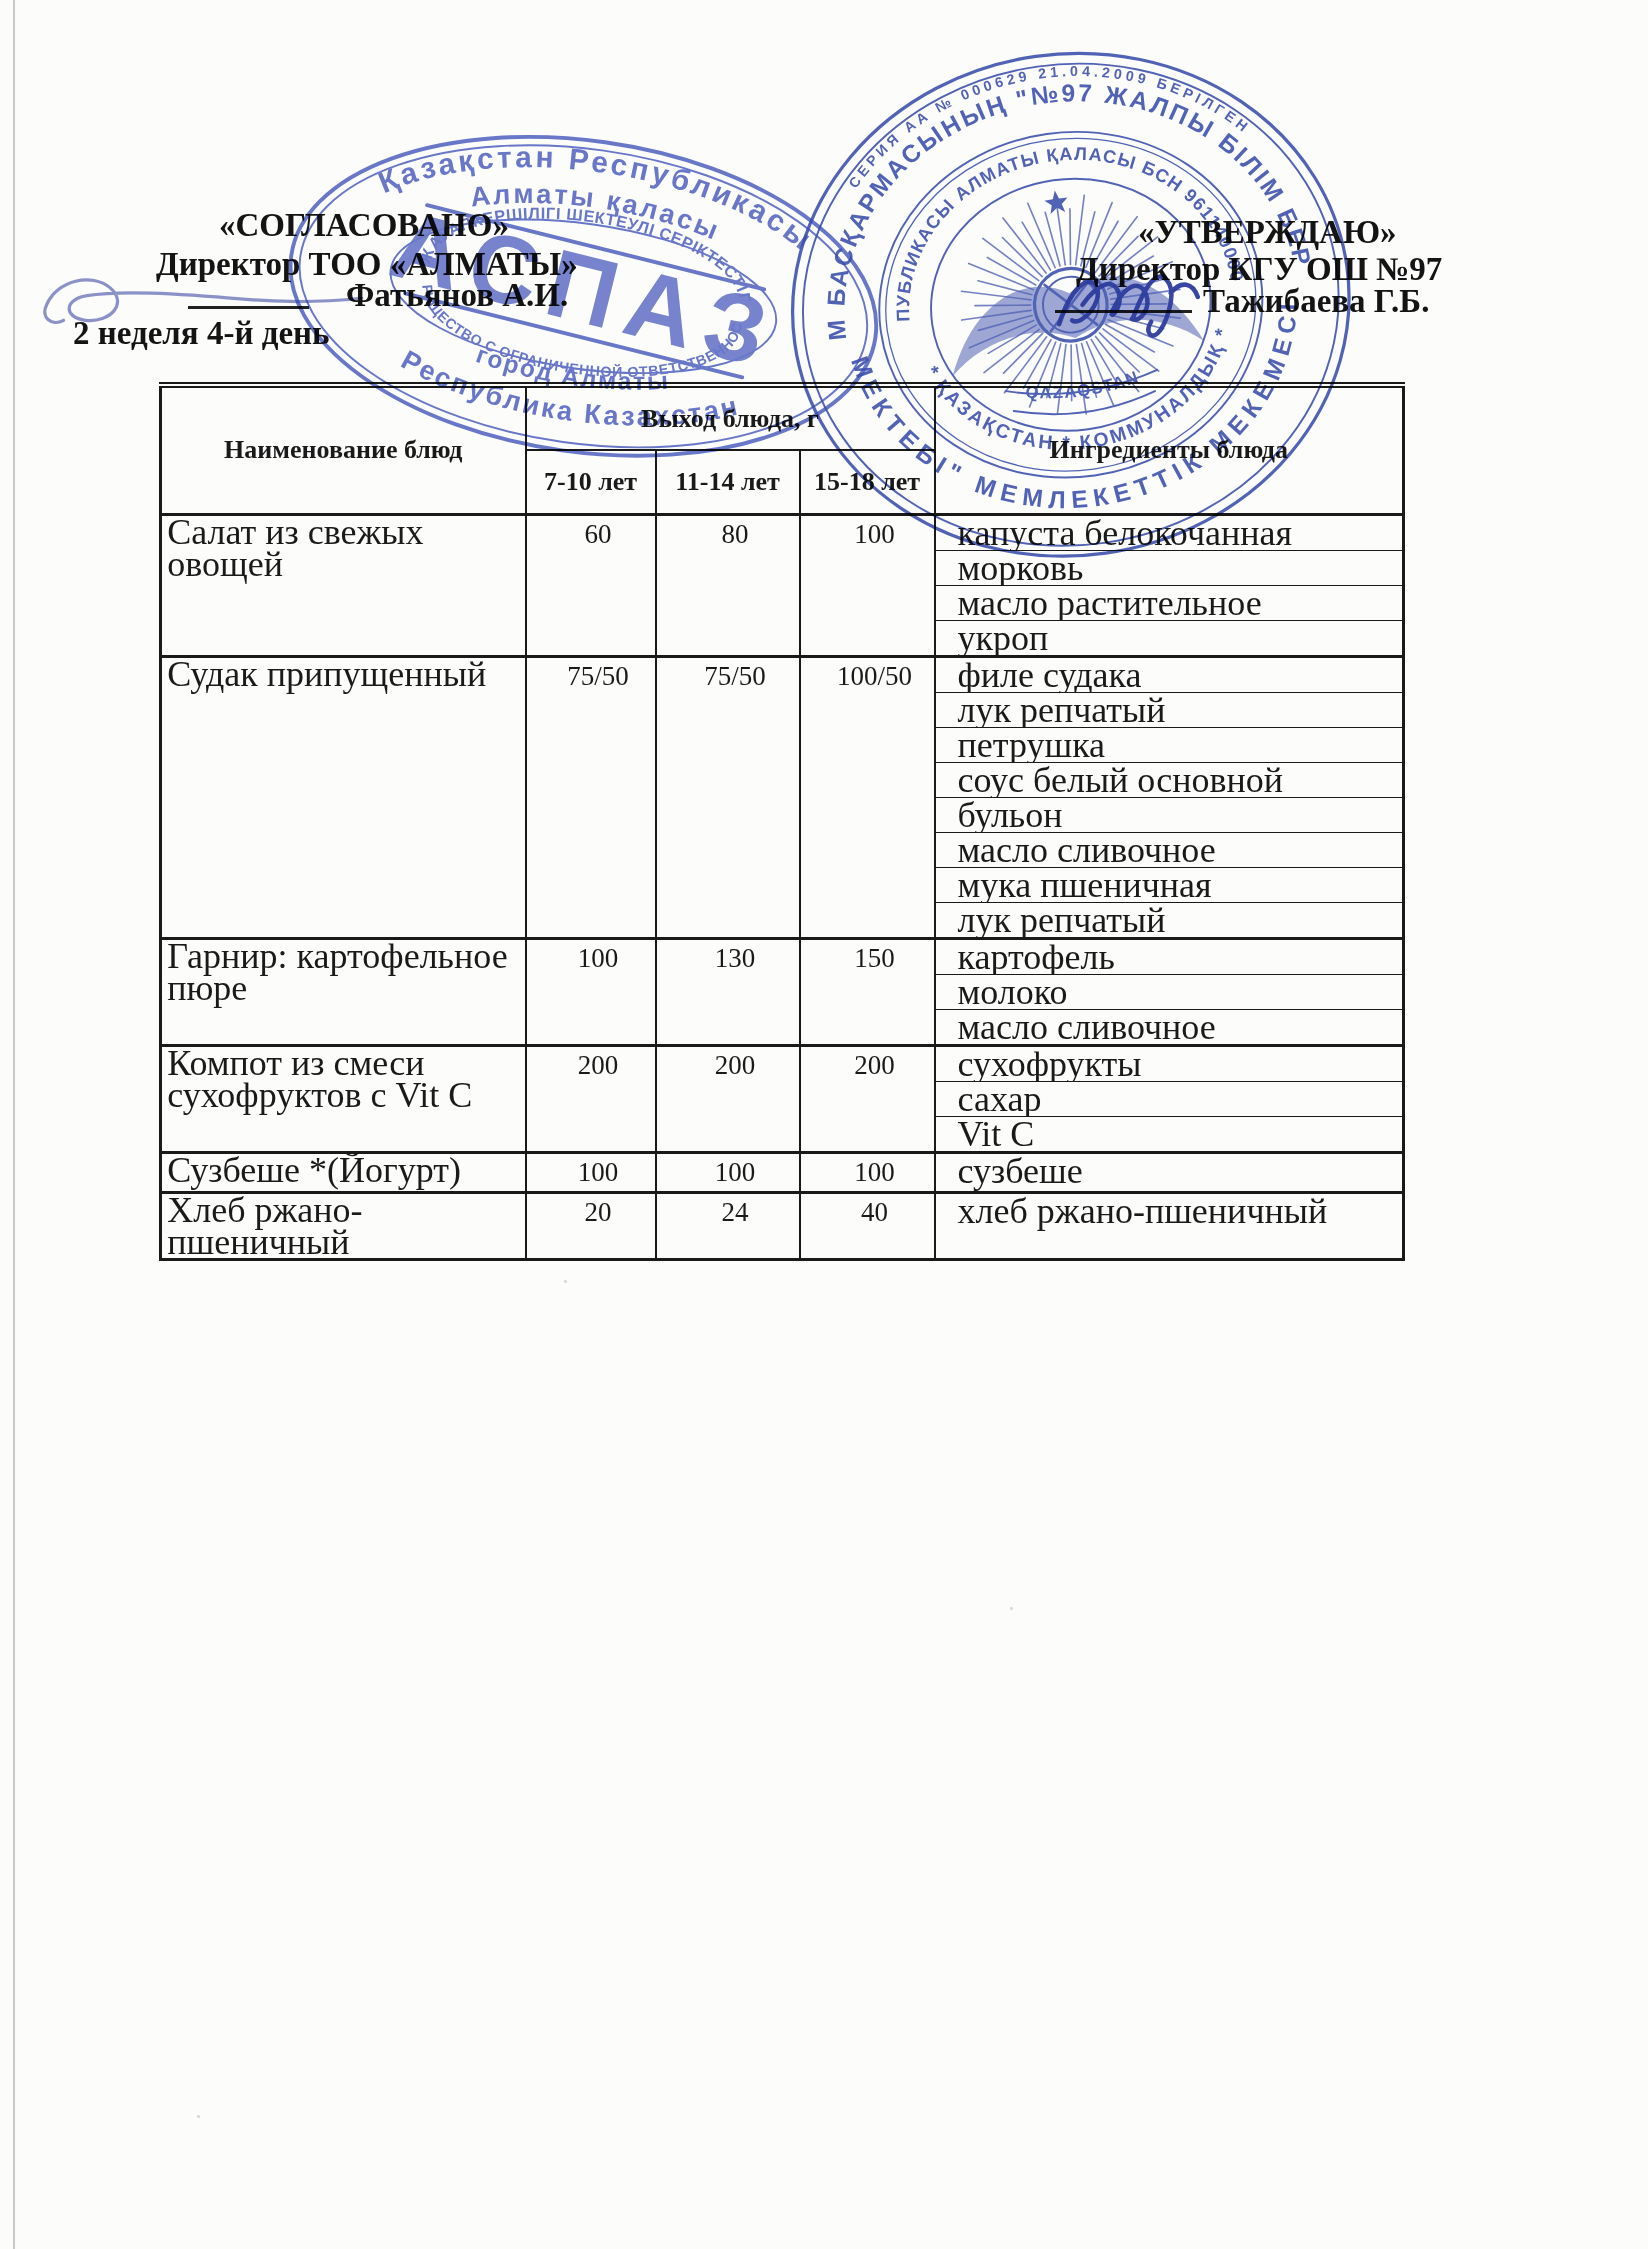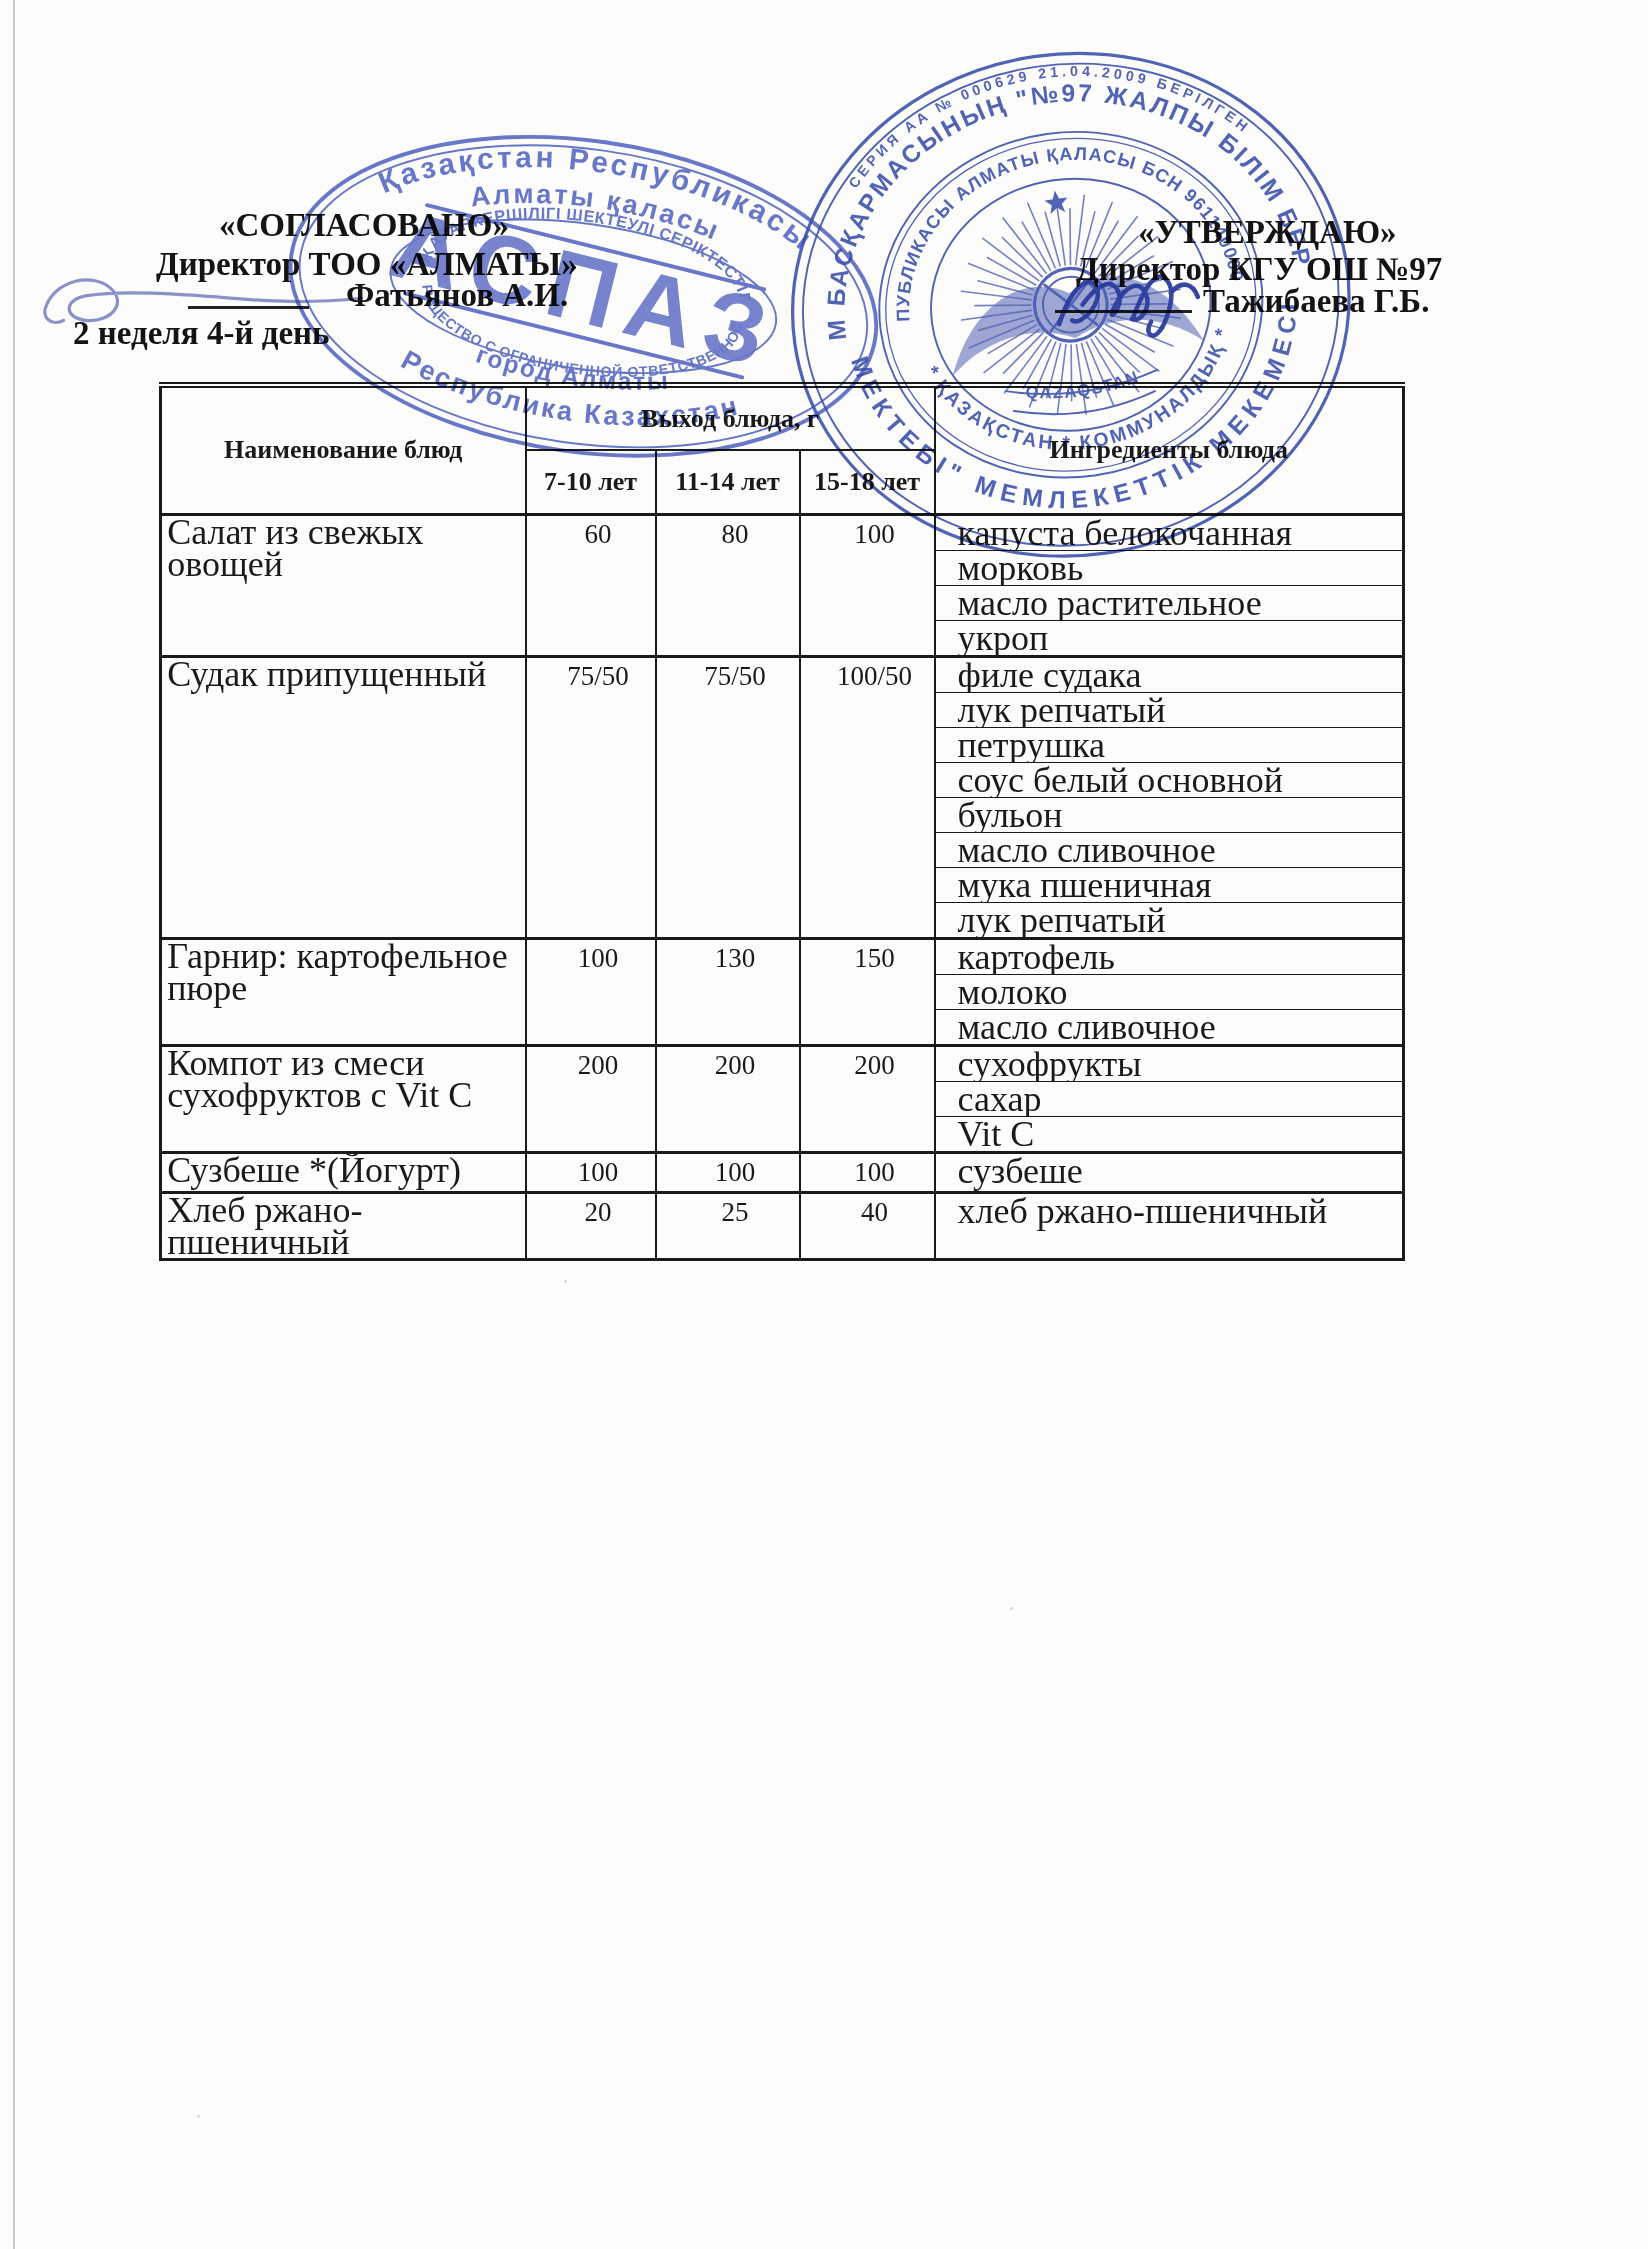--- a/index.html
+++ b/index.html
@@ -191,21 +191,21 @@
           <tr class="group-start">
             <td rowspan="1" class="td-name">Сузбеше *(Йогурт)</td>
             <td rowspan="1" class="td-num">100</td>
             <td rowspan="1" class="td-num">100</td>
             <td rowspan="1" class="td-num">100</td>
             <td class="td-ing">сузбеше</td>
           </tr>
           <tr class="group-start">
             <td rowspan="1" class="td-name">Хлеб ржано-пшеничный</td>
             <td rowspan="1" class="td-num">20</td>
-            <td rowspan="1" class="td-num">25</td>
+            <td rowspan="1" class="td-num">24</td>
             <td rowspan="1" class="td-num">40</td>
             <td class="td-ing">хлеб ржано-пшеничный</td>
           </tr>
         </tbody>
     </table>
   </div>
 
   <svg class="overlay-svg" width="1649" height="778" viewBox="0 0 2544 1200">
     <defs>
       <path id="lsp-outer-top" d="M -405 0 A 405 193 0 0 1 405 0"></path>

